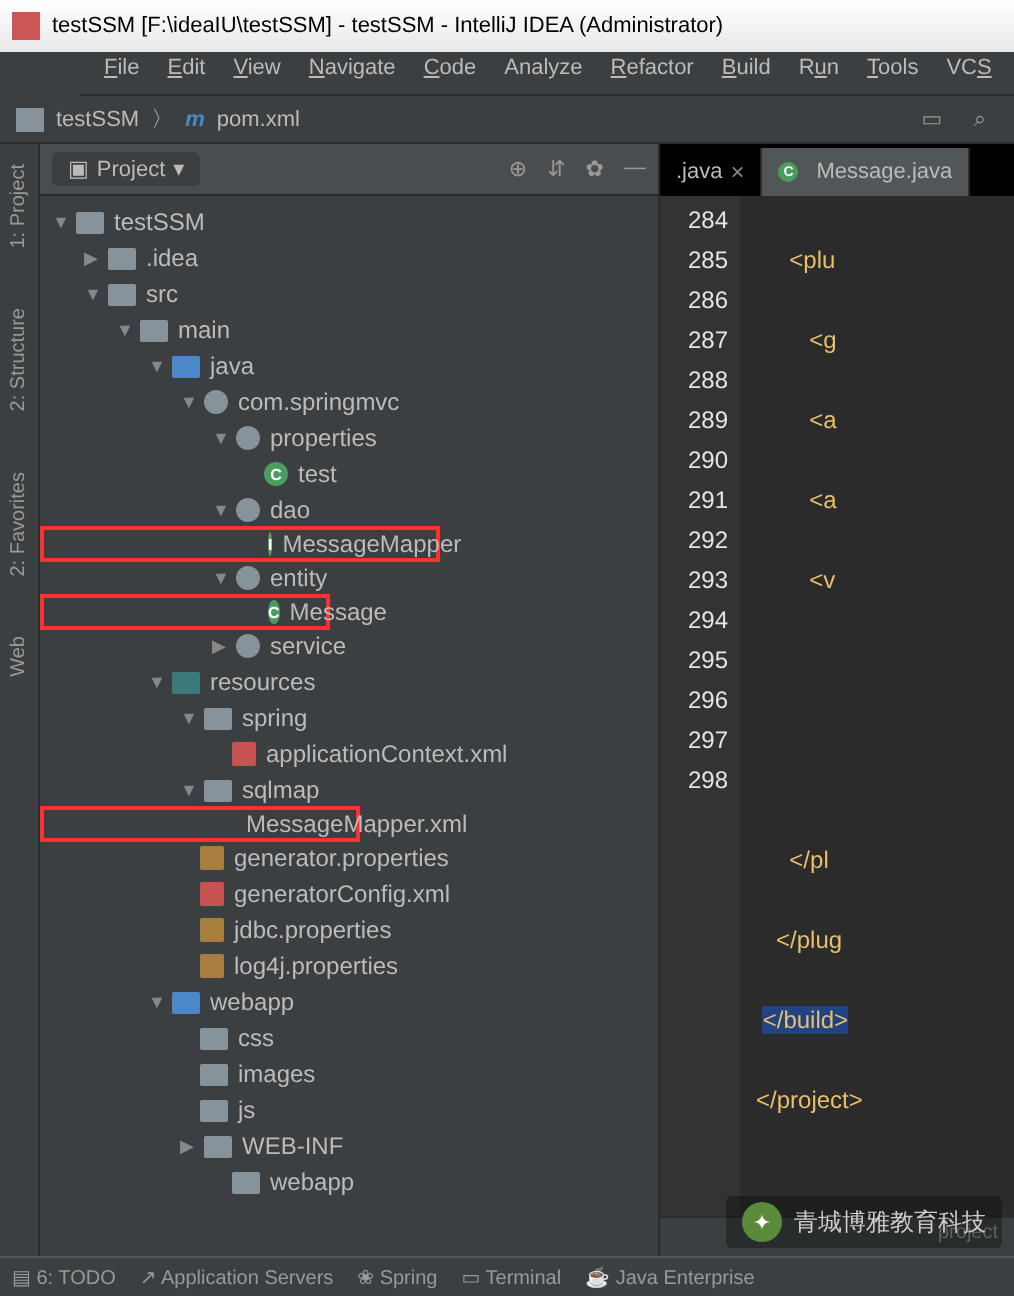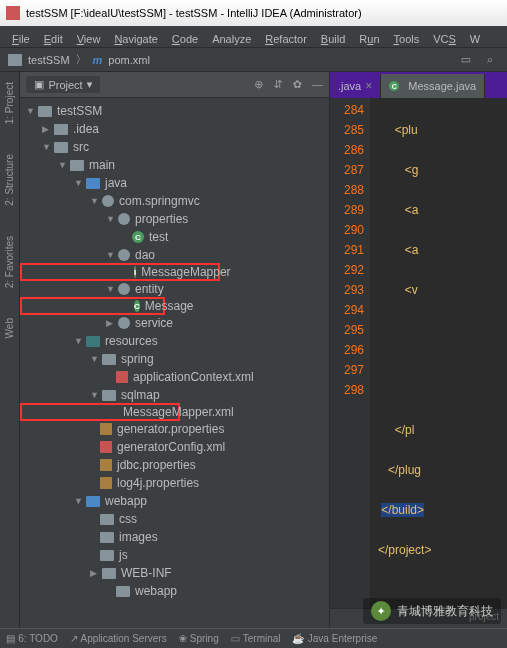--- a/index.html
+++ b/index.html
@@ -1,19 +1,19 @@
 <!DOCTYPE html>
 <html><head>
 <meta charset="utf-8">
 <style>
 * { margin: 0; padding: 0; box-sizing: border-box; font-family: "Segoe UI", Arial, sans-serif; }
 body { width: 507px; height: 648px; background: #3c3f41; color: #bbbbbb; font-size: 11px; overflow: hidden; position: relative; }
 .titlebar { height: 26px; background: linear-gradient(#ffffff, #e8e8e8); display: flex; align-items: center; padding: 0 6px; color: #000; font-size: 11px; }
 .titlebar-icon { width: 14px; height: 14px; background: #cc5555; margin-right: 6px; }
-.menubar { height: 22px; background: #3c3f41; display: flex; align-items: flex-end; padding: 0 6px; gap: 2px; border-bottom: 1px solid #2b2b2b; }
+.menubar { height: 22px; background: #3c3f41; display: flex; align-items: flex-start; padding: 0 6px; gap: 2px; border-bottom: 1px solid #2b2b2b; margin-left: 40px; }
 .menu-item { padding: 2px 6px; color: #bbbbbb; cursor: pointer; font-size: 11px; }
 .menu-item u { text-decoration: underline; }
 .navbar { height: 24px; background: #3c3f41; display: flex; align-items: center; padding: 0 8px; gap: 6px; border-bottom: 1px solid #2b2b2b; }
 .nav-folder { width: 14px; height: 12px; background: #87939a; }
 .nav-text { color: #bbbbbb; font-size: 11px; }
 .nav-m { color: #4a88c7; font-weight: bold; font-style: italic; }
 .nav-spacer { flex: 1; }
 .nav-icon { width: 18px; height: 18px; display: flex; align-items: center; justify-content: center; color: #999; }
 .main { display: flex; height: 556px; }
 .leftbar { width: 20px; background: #3c3f41; border-right: 1px solid #2b2b2b; display: flex; flex-direction: column; align-items: center; padding-top: 10px; gap: 30px; }
@@ -30,26 +30,26 @@
 .folder-icon.blue { background: #4a88c7; }
 .folder-icon.teal { background: #3a7a7a; }
 .pkg-icon { width: 12px; height: 12px; background: #87939a; border-radius: 50%; margin-right: 5px; }
 .class-icon { width: 12px; height: 12px; border-radius: 50%; margin-right: 5px; display: flex; align-items: center; justify-content: center; font-size: 8px; color: #fff; font-weight: bold; }
 .class-icon.c { background: #4a9d5f; }
 .class-icon.i { background: #5fa04f; }
 .xml-icon { width: 12px; height: 12px; background: #c75450; margin-right: 5px; border-radius: 1px; }
 .prop-icon { width: 12px; height: 12px; background: #a87f3f; margin-right: 5px; border-radius: 1px; }
 .highlight { border: 2px solid #ff3030; padding: 0 2px; margin: -1px 0; }
 .editor { flex: 1; background: #2b2b2b; display: flex; flex-direction: column; min-width: 0; }
-.tabs { height: 26px; background: #4c1d95; display: flex; align-items: flex-end; overflow: hidden; }
+.tabs { height: 26px; background: #000000; display: flex; align-items: flex-end; overflow: hidden; }
 .tab { height: 24px; padding: 0 8px; display: flex; align-items: center; gap: 4px; font-size: 11px; border-right: 1px solid #2b2b2b; cursor: pointer; }
 .tab.active { background: #515658; }
 .tab-close { color: #888; font-size: 12px; }
 .code-area { flex: 1; display: flex; background: #2b2b2b; overflow: hidden; }
-.gutter { width: 40px; background: #313335; color: #f97316; text-align: right; padding: 2px 6px 0 0; font-family: Consolas, monospace; font-size: 12px; line-height: 20px; }
+.gutter { width: 40px; background: #313335; color: #e5e5e5; text-align: right; padding: 2px 6px 0 0; font-family: Consolas, monospace; font-size: 12px; line-height: 20px; }
 .code { flex: 1; padding: 2px 0 0 8px; font-family: Consolas, monospace; font-size: 12px; line-height: 20px; color: #a9b7c6; white-space: pre; overflow: hidden; }
 .code .tag { color: #e8bf6a; }
 .code .br { color: #e8bf6a; }
 .code .sel { background: #214283; }
 .bc { height: 20px; background: #3c3f41; border-top: 1px solid #2b2b2b; padding: 2px 8px; font-size: 10px; color: #888; text-align: right; }
 .statusbar { height: 20px; background: #3c3f41; border-top: 1px solid #555; display: flex; align-items: center; padding: 0 6px; gap: 12px; font-size: 10px; color: #999; }
 .statusbar span { cursor: pointer; }
 .watermark { position: absolute; right: 6px; bottom: 24px; display: flex; align-items: center; gap: 6px; color: #ccc; font-size: 12px; background: rgba(0,0,0,0.3); padding: 3px 8px; border-radius: 3px; }
 .watermark-icon { width: 20px; height: 20px; background: #5a8a3a; border-radius: 50%; display: flex; align-items: center; justify-content: center; color: #fff; font-size: 11px; }
 </style>

